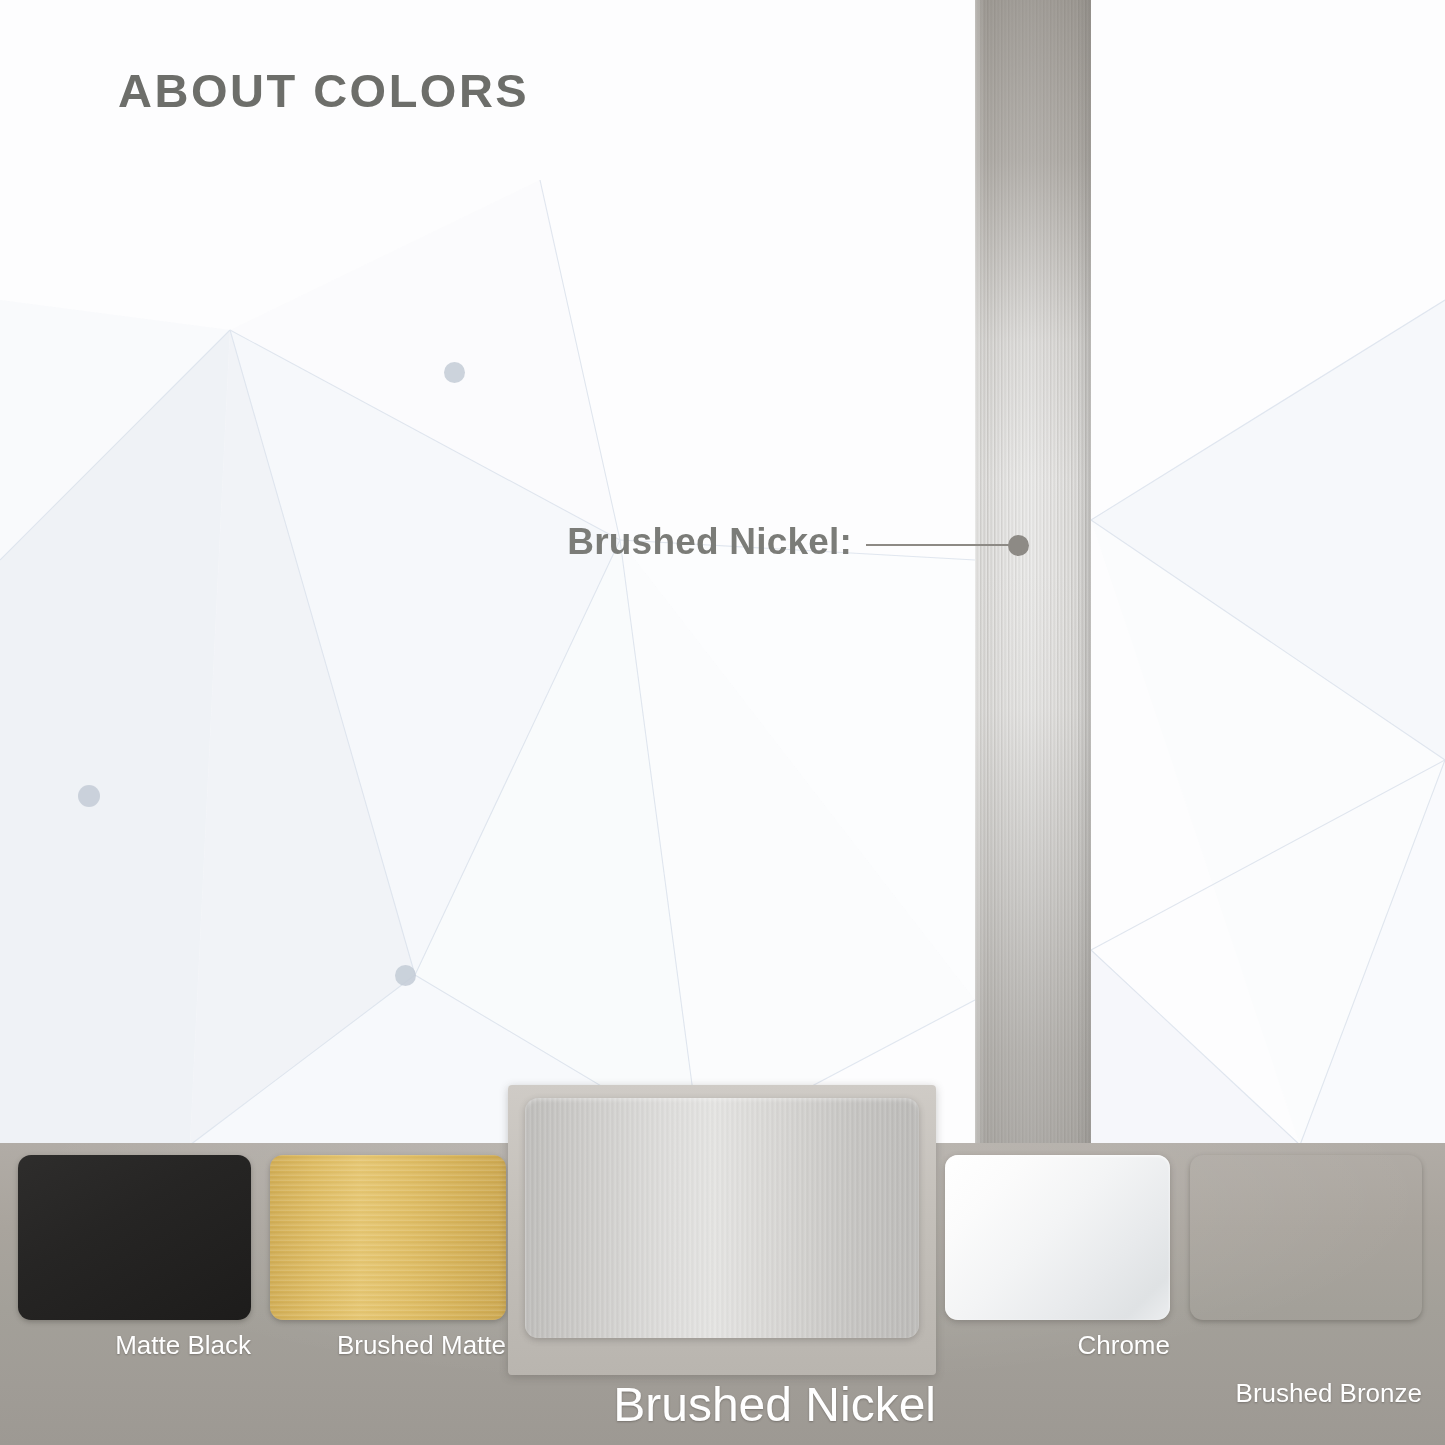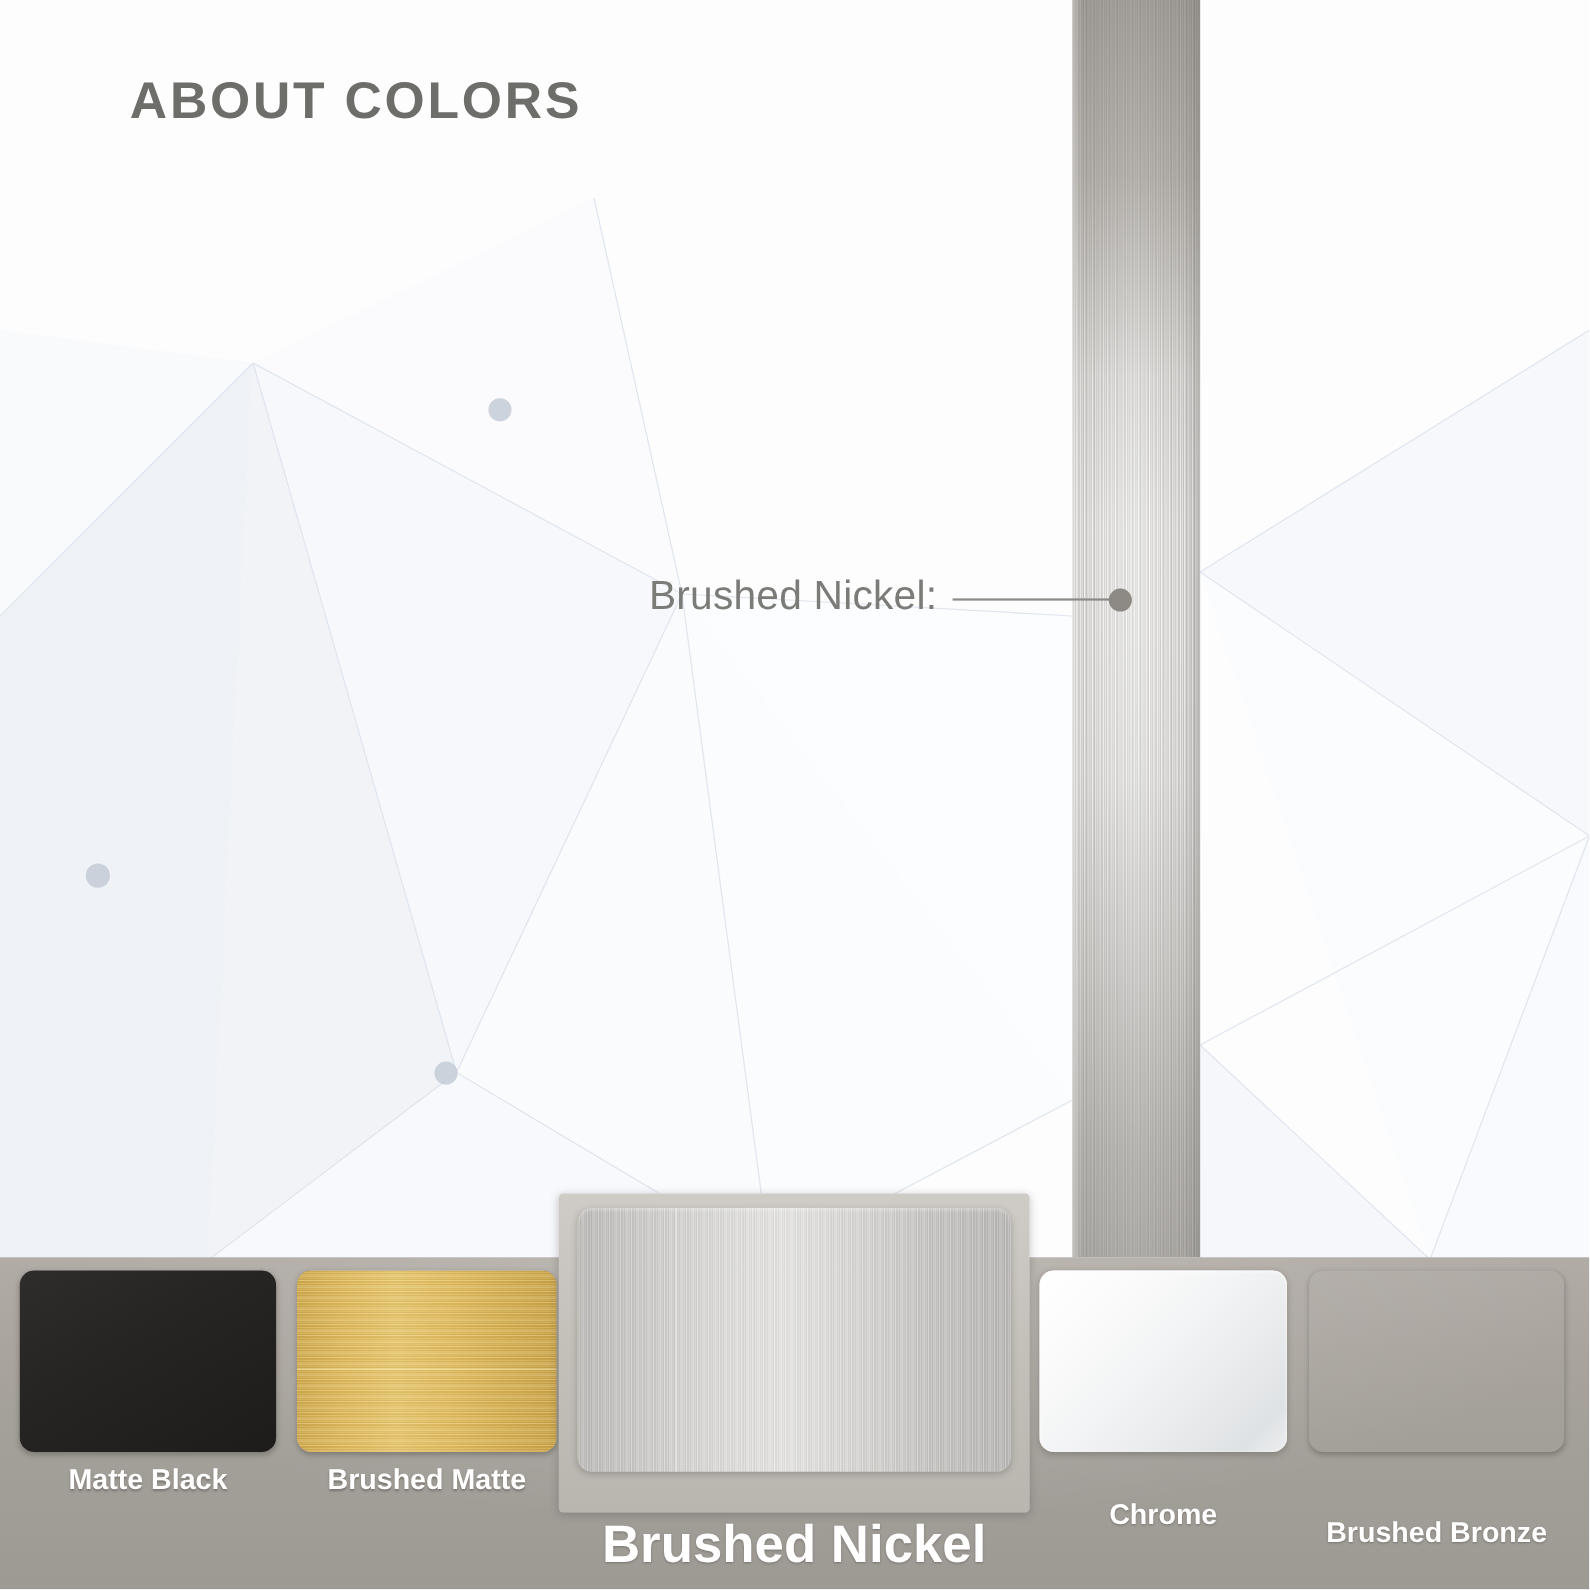--- a/index.html
+++ b/index.html
@@ -97,21 +97,21 @@
     border-radius:50%;
     background:#8d8a85;
   }
 
   .callout-label{
     position:absolute;
     left:0; top:521px;
     width:852px;
     text-align:right;
     font-size:37px;
-    font-weight:normal;
+    font-weight:bold;
     color:#7b7c78;
     letter-spacing:.2px;
   }
 
   .callout-body{
     position:absolute;
     left:60px; top:582px;
     width:800px;
     text-align:center;
     font-size:35px;
@@ -138,23 +138,23 @@
       rgba(255,255,255,.18) 0%, rgba(255,255,255,0) 70%);
   }
 
   .swatch{
     position:absolute;
     border-radius:13px;
   }
   .swatch-label{
     position:absolute;
     color:#ffffff;
-    font-weight:bold;
+    font-weight:normal;
     font-size:26px;
-    text-align:center;
+    text-align:right;
     white-space:nowrap;
     text-shadow:0 1px 2px rgba(70,66,62,.45);
   }
 
   
   .sw-black{
     left:18px; top:1155px;
     width:233px; height:165px;
     background:linear-gradient(150deg,#2e2d2c 0%,#262524 40%,#1d1c1b 100%);
     box-shadow:0 2px 5px rgba(60,56,52,.35);
@@ -229,21 +229,21 @@
     background:linear-gradient(135deg,
       #ffffff 0%,
       #fbfbfb 22%,
       #f3f4f5 46%,
       #e8eaec 70%,
       #dfe2e4 88%,
       #eceef0 100%);
     box-shadow:inset 0 1px 3px rgba(255,255,255,.9),
                0 2px 6px rgba(70,66,62,.32);
   }
-  .lb-chrome{ left:945px; top:1330px; width:225px;margin-top:31px; }
+  .lb-chrome{ left:945px; top:1330px; width:225px; }
 
   
   .sw-bronze{
     left:1190px; top:1155px;
     width:232px; height:165px;
     background:
       repeating-linear-gradient(to bottom,
         rgba(200,128,82,.42) 0px,
         rgba(120,62,30,.35) 1px,
         rgba(176,104,62,.38) 2px,

